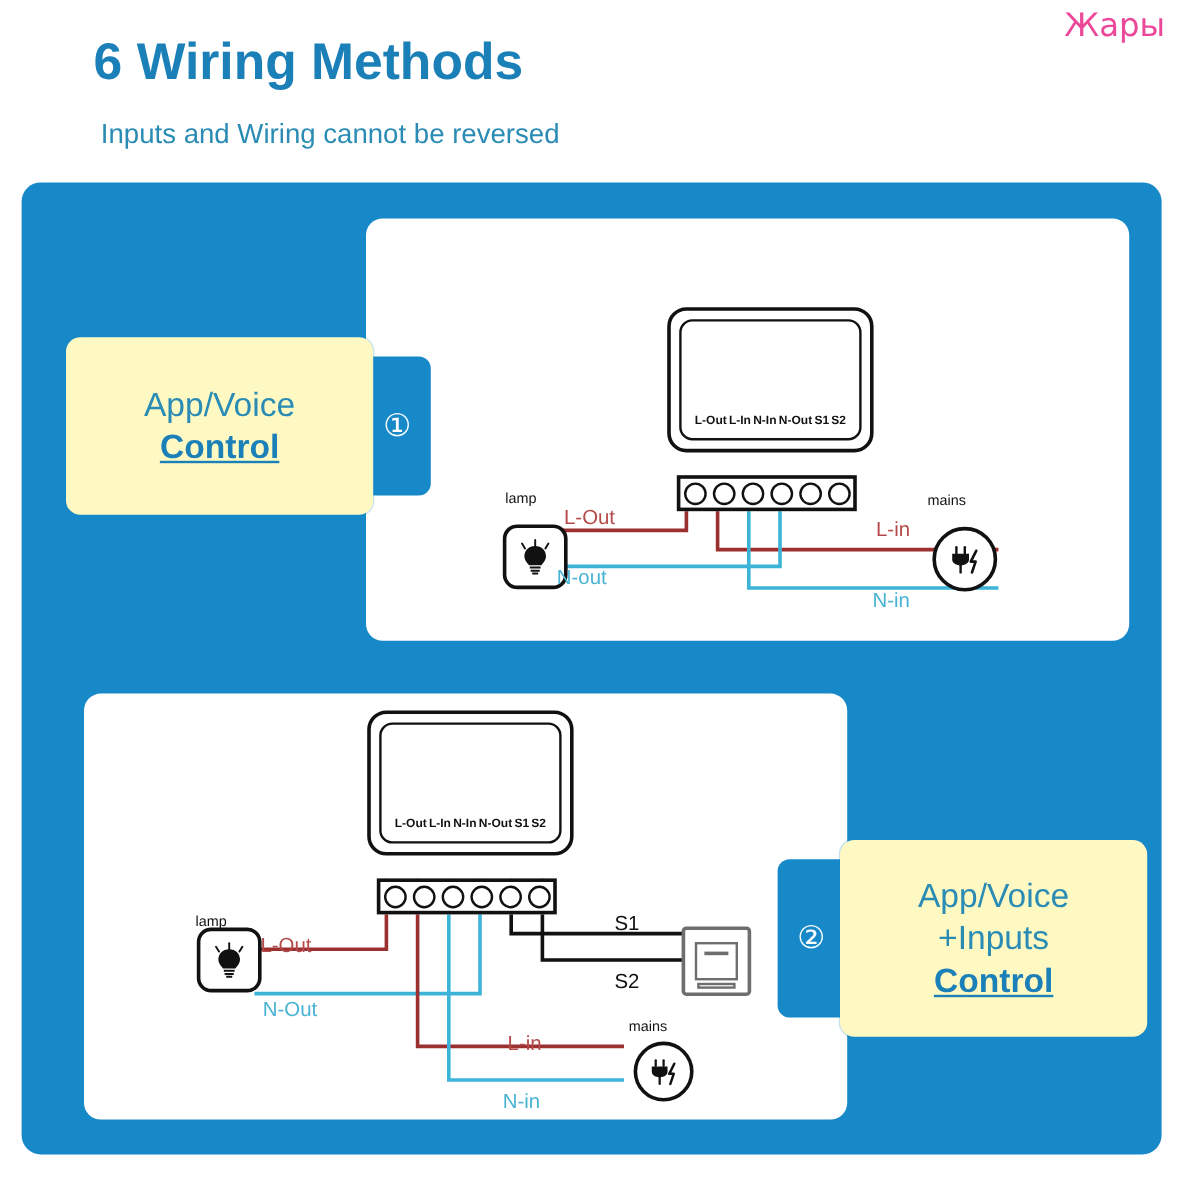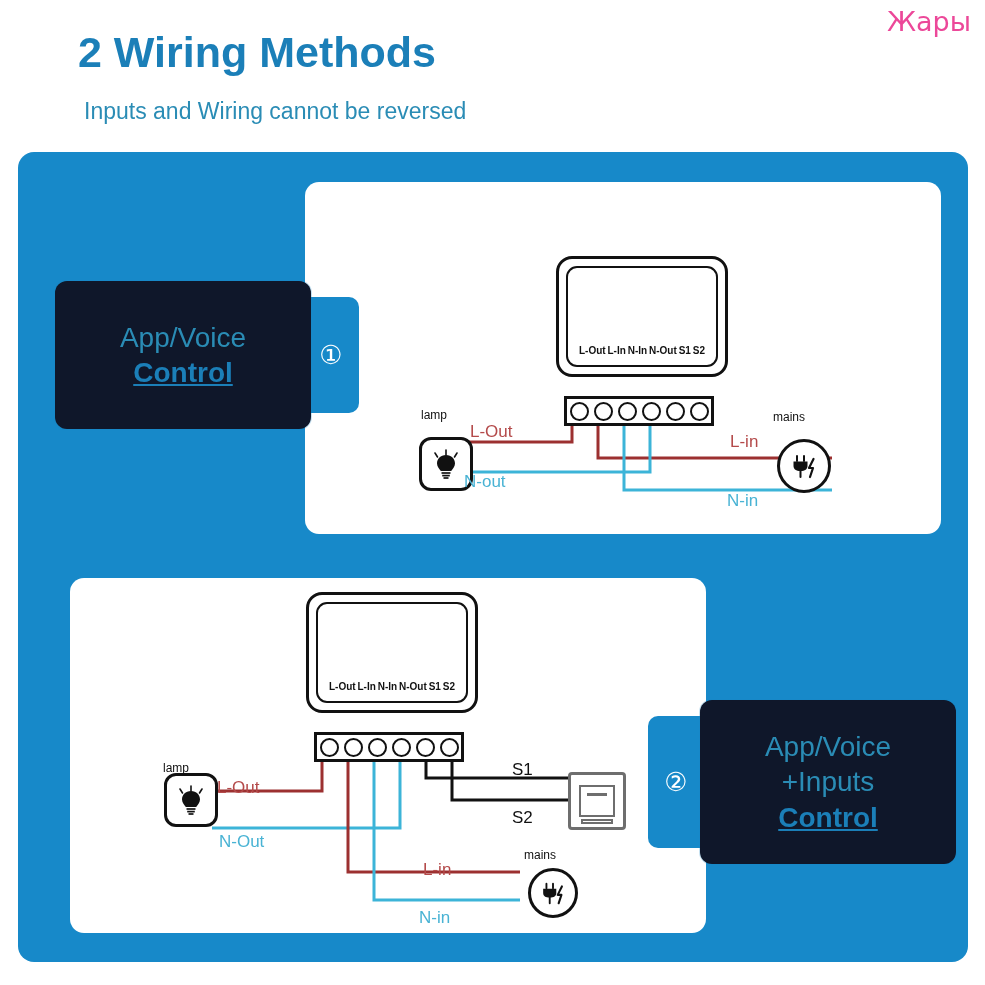--- a/index.html
+++ b/index.html
@@ -36,21 +36,21 @@
 
   
   .method-panel{
     background:#ffffff;border-radius:14px;
   }
   #panel-method-1{left:305px;top:182px;width:636px;height:352px;}
   #panel-method-2{left:70px;top:578px;width:636px;height:355px;}
 
   
   .label-card{
-    background:#0f172a;
+    background:#fef9c3;
     box-shadow:0 0 0 1px rgba(23,137,201,.25);
   }
   #label-card-1{
     left:55px;top:281px;width:256px;height:148px;
     border-radius:12px;
     display:flex;flex-direction:column;
     align-items:center;justify-content:center;
   }
   #label-card-2{
     left:700px;top:700px;width:256px;height:164px;
@@ -145,21 +145,21 @@
   .lbl-cyan{color:#49b3d4;}
   .lbl-black{color:#111;font-size:17px;}
   .device-name{font-size:12px;color:#111;font-weight:normal;white-space:nowrap;}
 
   svg{display:block;}
 </style>
 </head>
 <body>
 
 <div class="abs" id="watermark">Жары</div>
-<div class="abs" id="page-title">2 Wiring Methods</div>
+<div class="abs" id="page-title">6 Wiring Methods</div>
 <div class="abs" id="page-subtitle">Inputs and Wiring cannot be reversed</div>
 
 <div class="abs" id="blue-container"></div>
 
 <div class="abs method-panel" id="panel-method-1"></div>
 
 <svg class="abs" style="left:400px;top:250px;" width="470" height="290" viewBox="0 0 470 290">
 
   <path d="M172,146 L172,192 L60,192" stroke="#9c3030" stroke-width="3" fill="none"></path>
 

